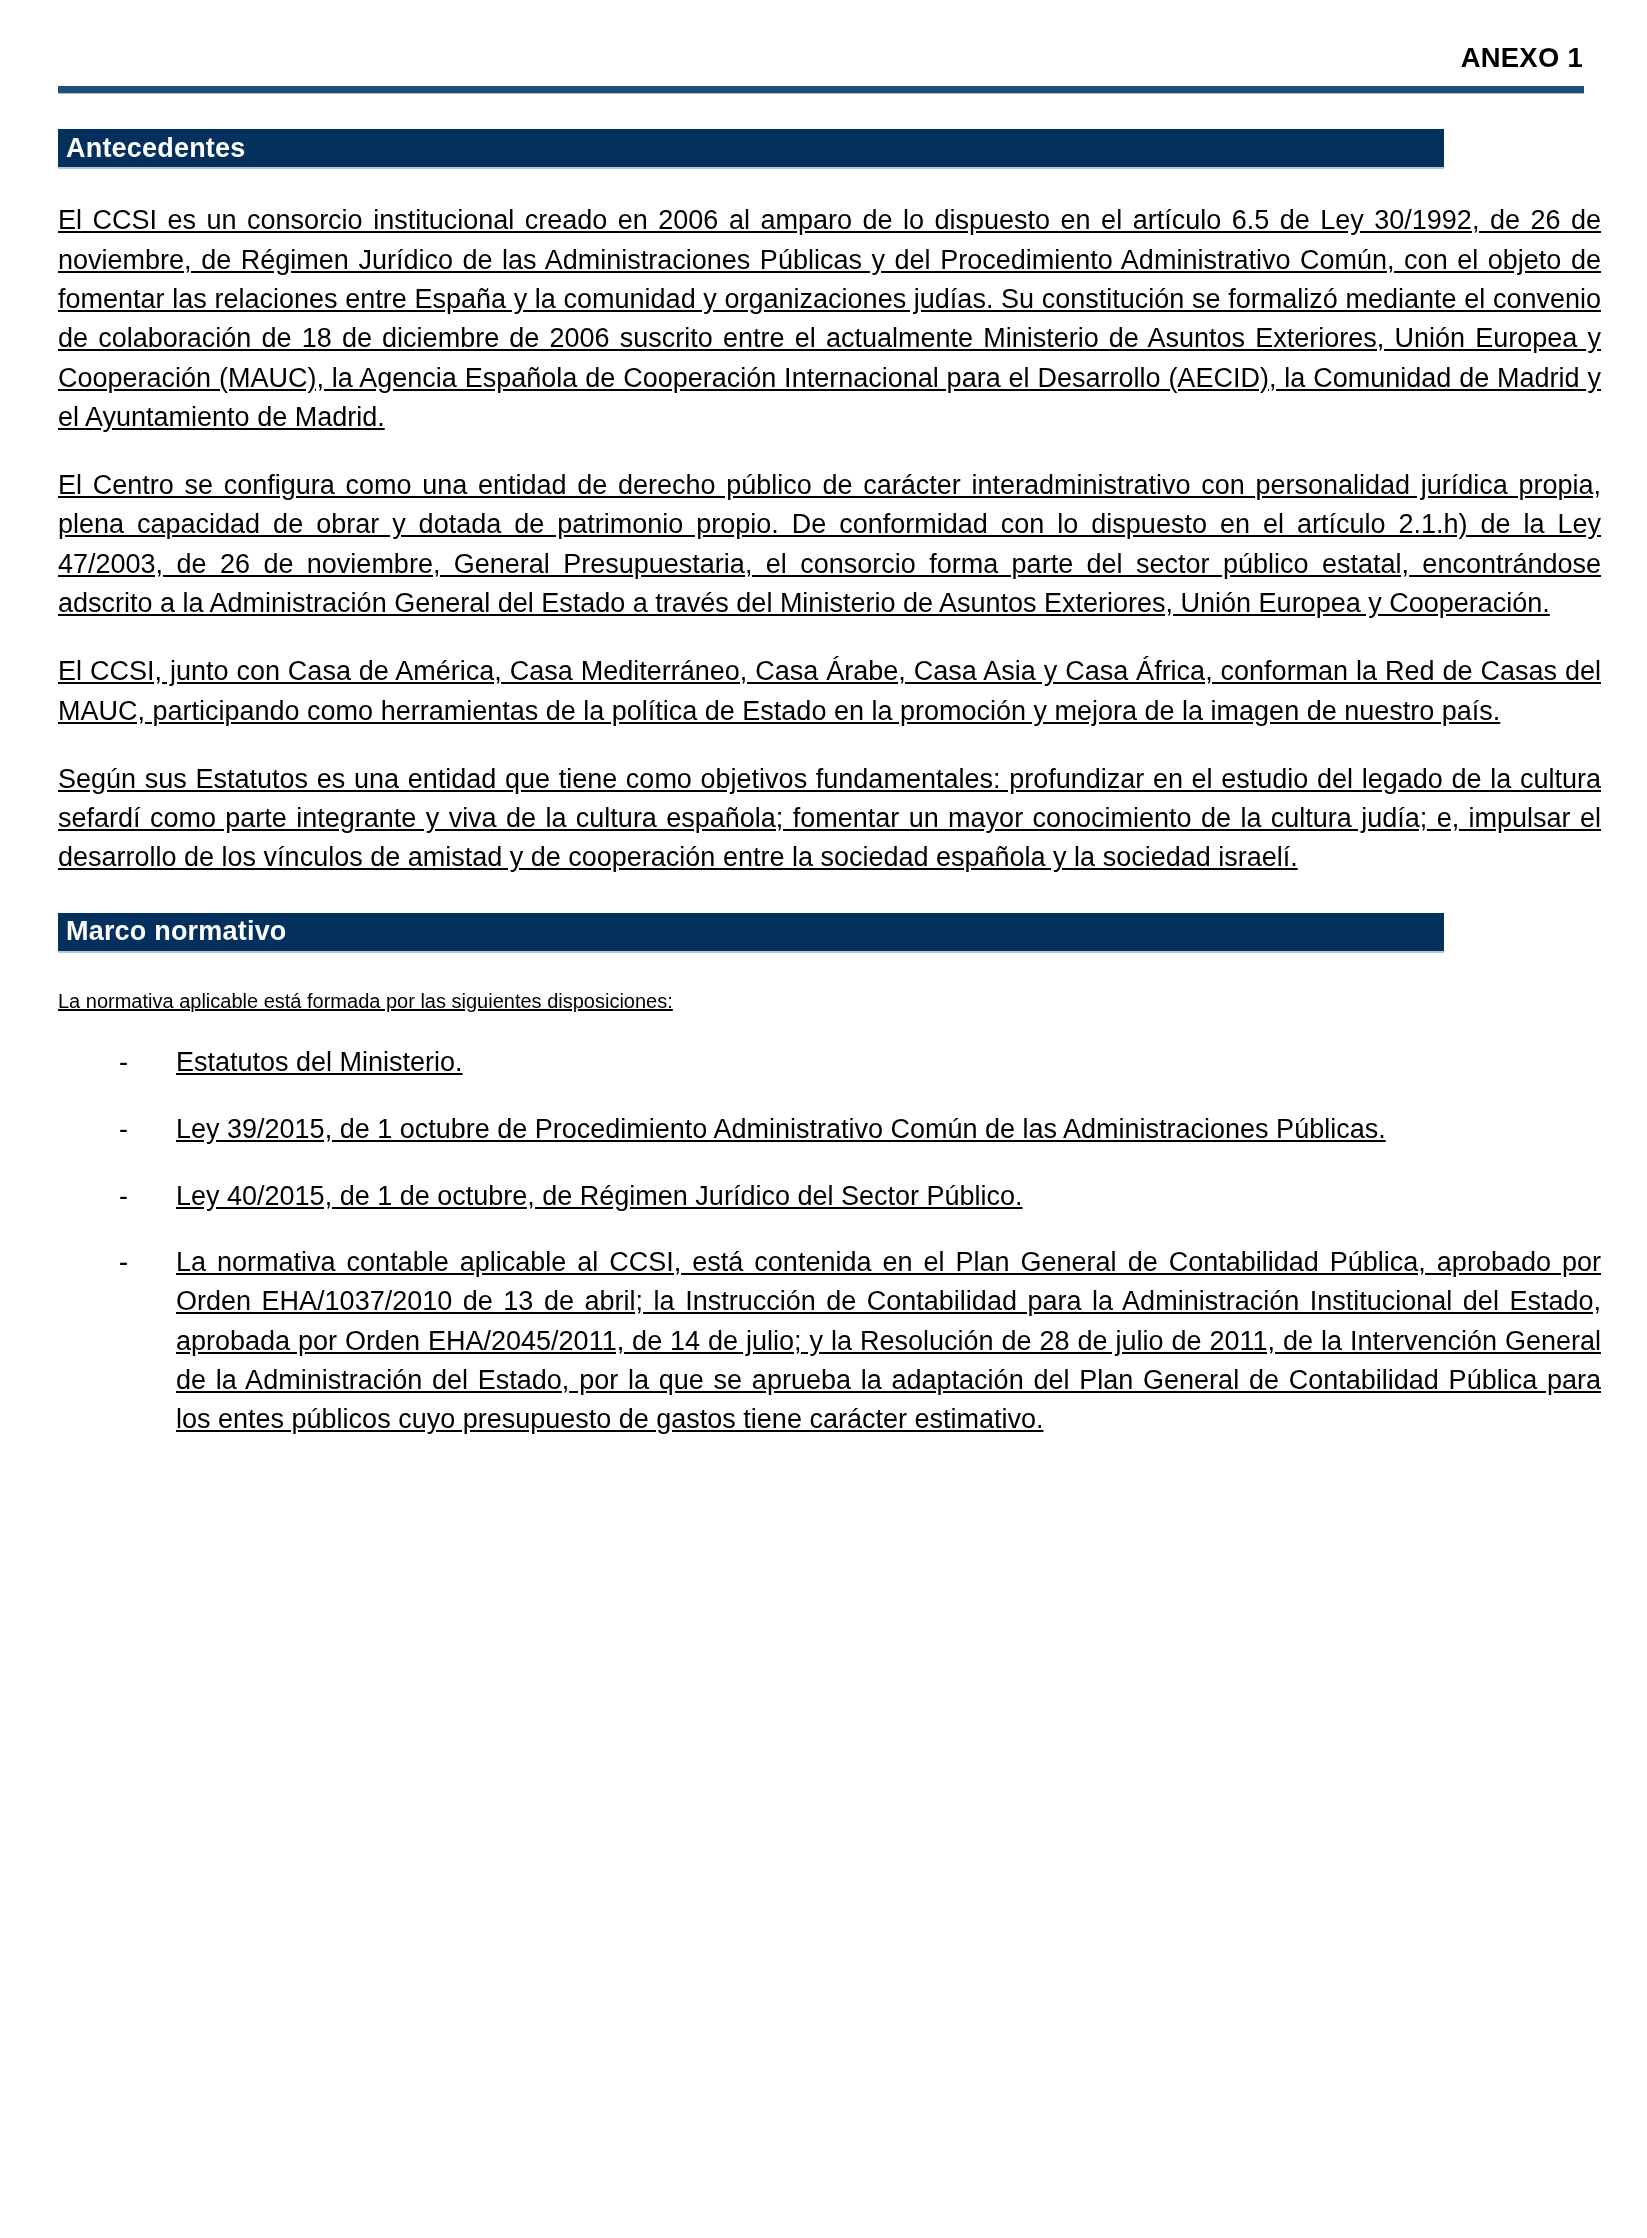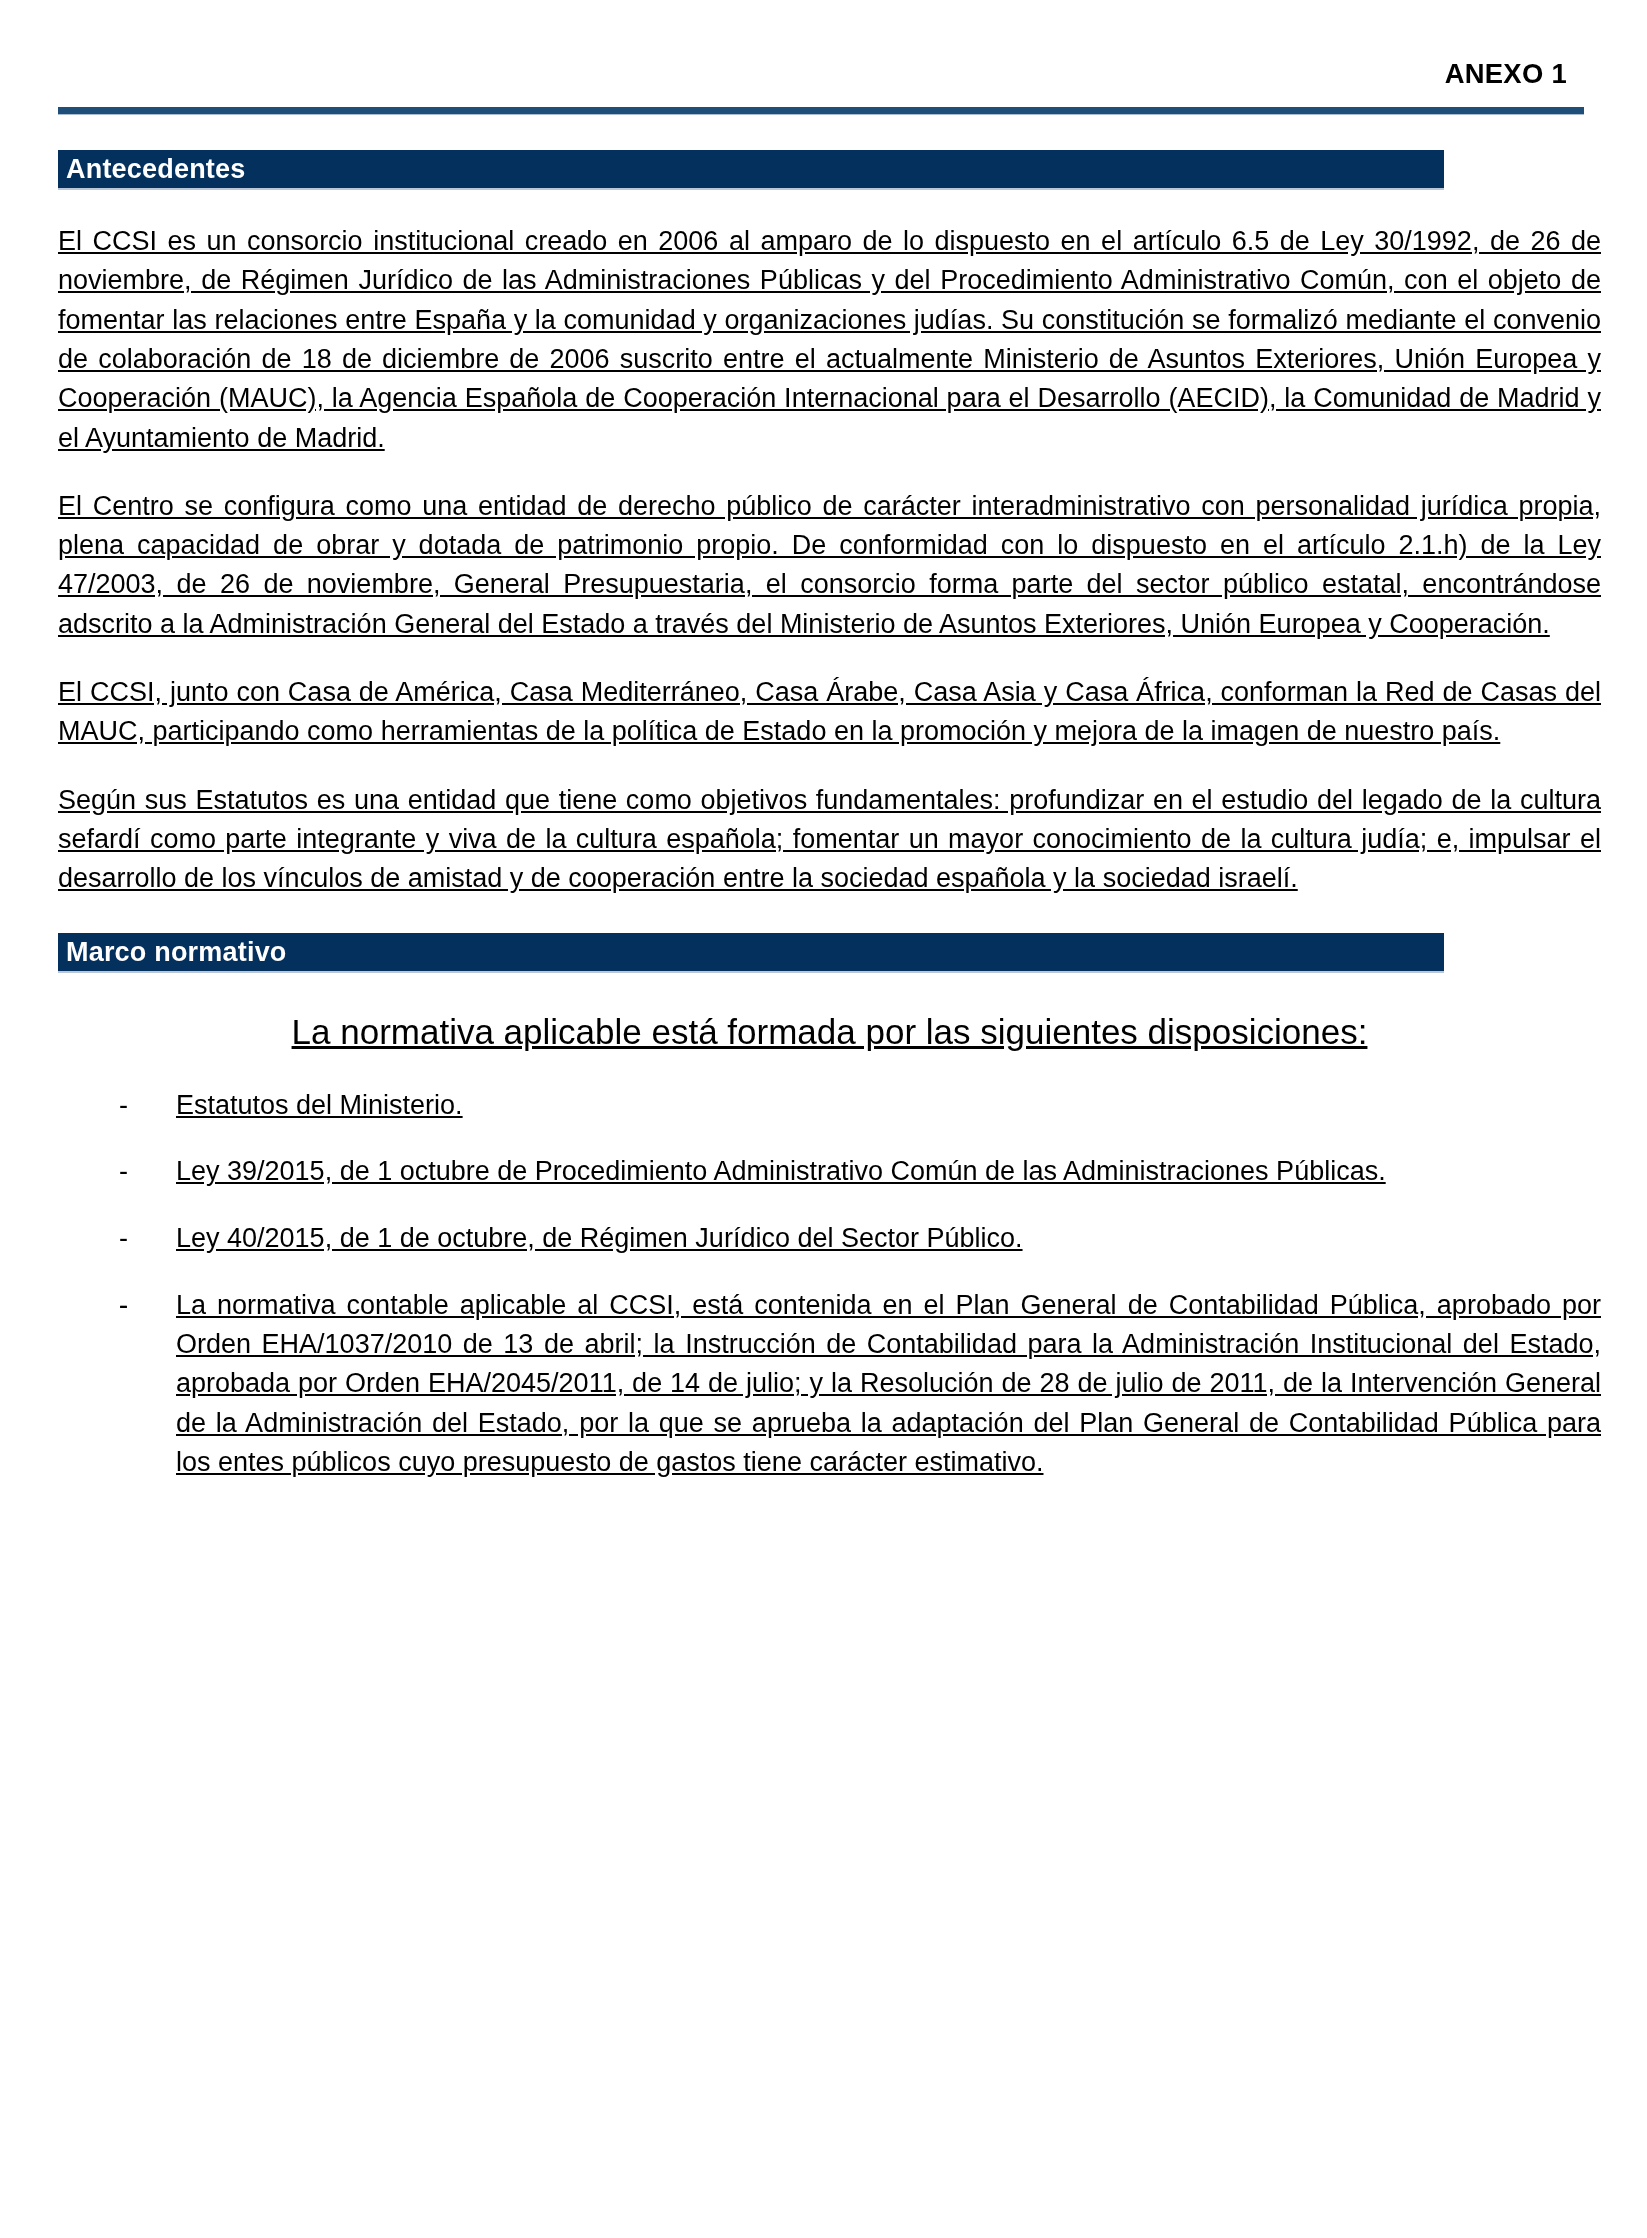--- a/index.html
+++ b/index.html
@@ -24,21 +24,21 @@
   
   .doc-header {
     padding: 42px 65px 0 58px;
   }
   .annex-label {
     text-align: right;
     font-size: 27.4px;
     font-weight: bold;
     letter-spacing: 0.3px;
     line-height: 1.2;
-    margin: 16px;
+    margin: 0;
     padding-right: 0px;
   }
   .doc-title {
     text-align: center;
     font-size: 29px;
     font-weight: bold;
     letter-spacing: 0.2px;
     margin: 22.6px 0 0 0;
     padding-right: 58px;
   }
@@ -79,23 +79,23 @@
     font-size: 27px;
     line-height: 1.455;
     text-align: justify;
     text-justify: inter-word;
     margin: 29px 0 0 0;
   }
   p.para.first {
     margin-top: 32px;
   }
   p.intro {
-    font-size: 35px;
+    font-size: 20px;
     line-height: 1.455;
-    text-align: center;
+    text-align: left;
     margin: 34px 0 0 0;
   }
 
   
   ul.dash-list {
     list-style: none;
     margin: 27.4px 0 0 0;
     padding: 0;
   }
   ul.dash-list > li {

